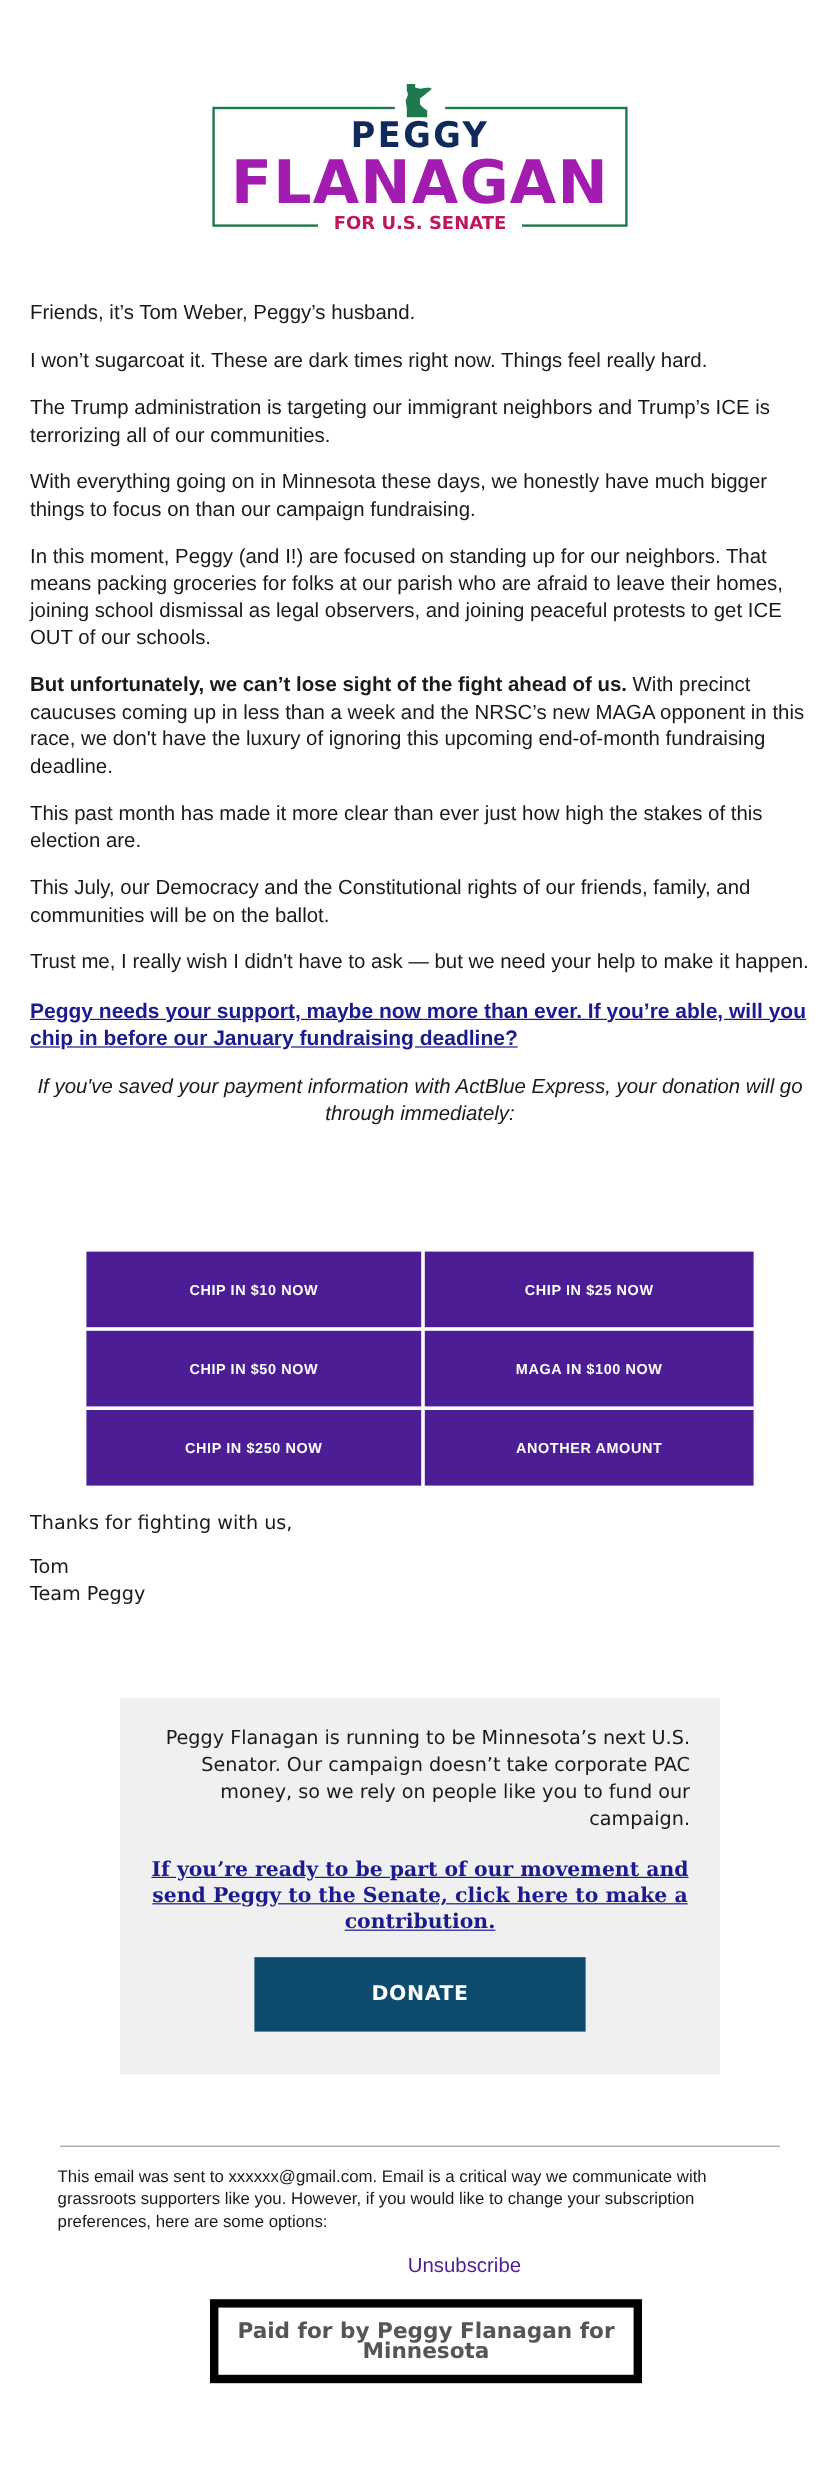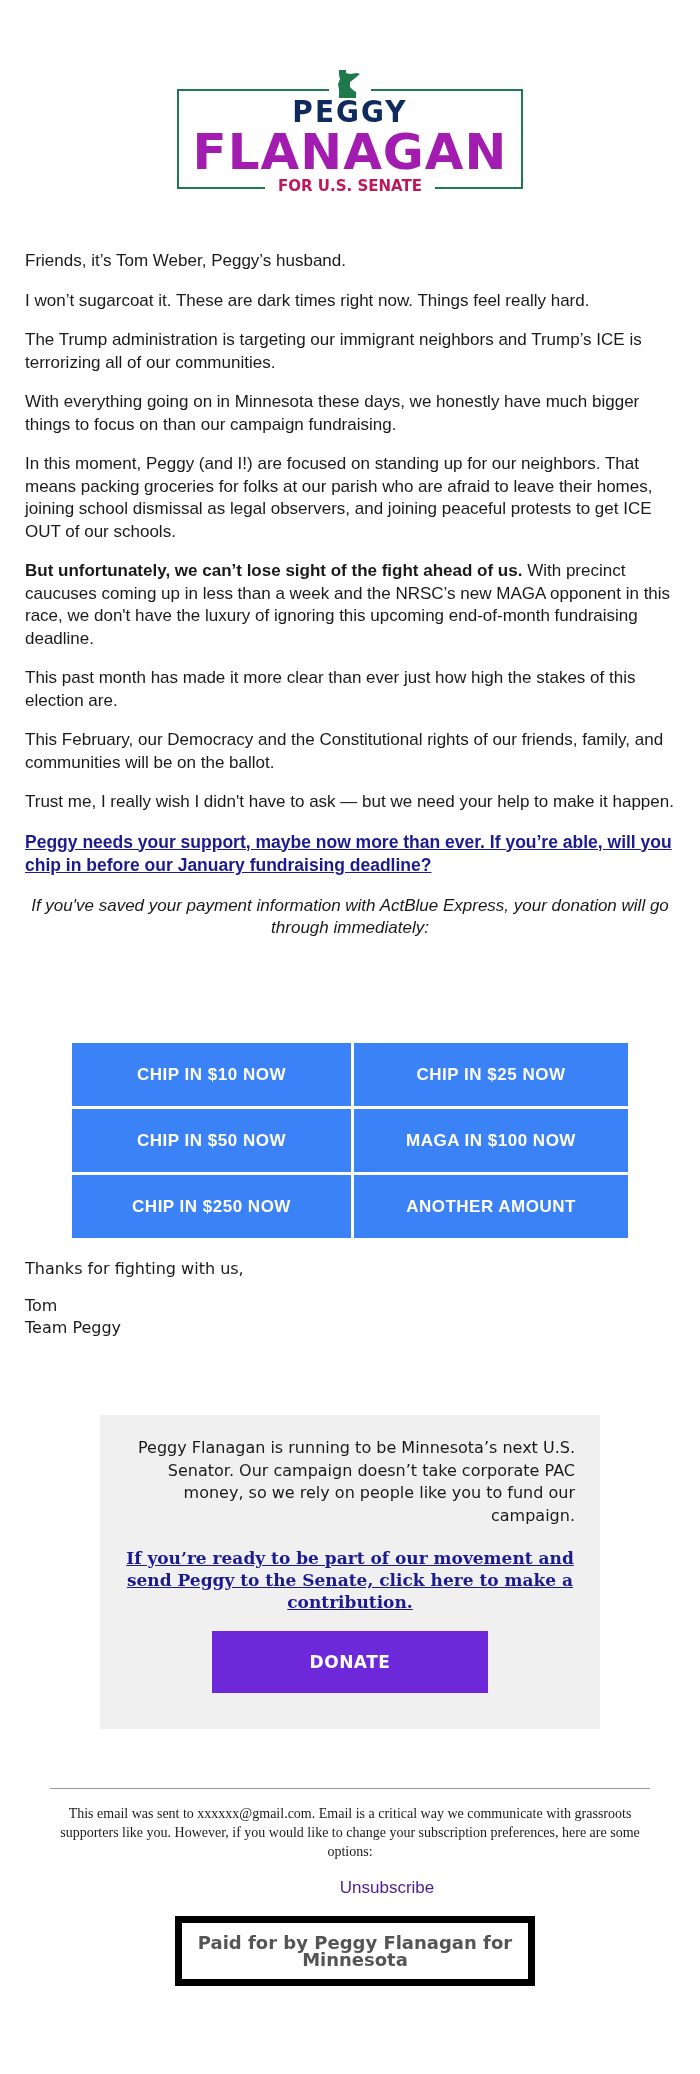--- a/index.html
+++ b/index.html
@@ -18,35 +18,35 @@
 
   
   .body-text { position: absolute; left: 25px; top: 250px; width: 650px; font-family: "Liberation Sans", sans-serif; font-size: 17px; line-height: 22.5px; color: #1a1a1a; }
   .body-text p { margin: 0 0 17px 0; }
   .body-text strong { font-weight: 700; }
   .appeal-link { color: #1b1b8f; font-weight: 700; text-decoration: underline; font-size: 17.5px; }
   .express-note { font-style: italic; text-align: center; margin: 0 0 0 0 !important; }
 
   
   .grid { position: absolute; left: 72px; top: 1043px; width: 556px; display: grid; grid-template-columns: 279px 274px; column-gap: 3px; row-gap: 3px; }
-  .chip { height: 63px; background: #3b82f6; color: #ffffff; display: flex; align-items: center; justify-content: center; font-family: "Liberation Sans", sans-serif; font-weight: 700; font-size: 17px; letter-spacing: 0.5px; text-decoration: none; cursor: pointer; }
+  .chip { height: 63px; background: #4c1d95; color: #ffffff; display: flex; align-items: center; justify-content: center; font-family: "Liberation Sans", sans-serif; font-weight: 700; font-size: 12px; letter-spacing: 0.5px; text-decoration: none; cursor: pointer; }
 
   
   .signoff { position: absolute; left: 25px; top: 1258px; width: 650px; font-family: "DejaVu Sans", sans-serif; font-size: 16px; line-height: 22px; color: #1a1a1a; }
   .signoff p { margin: 0 0 15px 0; }
 
   
   .graybox { position: absolute; left: 100px; top: 1415px; width: 500px; height: 314px; background: #f0f0f0; }
   .graybox-text { position: absolute; left: 25px; top: 22px; width: 450px; text-align: right; font-family: "DejaVu Sans", sans-serif; font-size: 16px; line-height: 22.5px; color: #1a1a1a; }
   .graybox-link { position: absolute; left: 25px; top: 132px; width: 450px; text-align: center; font-family: "DejaVu Serif", serif; font-size: 17px; font-weight: 700; line-height: 22px; color: #1b1b8f; text-decoration: underline; }
-  .donate-btn { position: absolute; left: 112px; top: 216px; width: 276px; height: 62px; background: #6d28d9; color: #ffffff; display: flex; align-items: center; justify-content: center; font-family: "DejaVu Sans", sans-serif; font-weight: 700; font-size: 17px; letter-spacing: 0.5px; cursor: pointer; }
+  .donate-btn { position: absolute; left: 112px; top: 216px; width: 276px; height: 62px; background: #0c4a6e; color: #ffffff; display: flex; align-items: center; justify-content: center; font-family: "DejaVu Sans", sans-serif; font-weight: 700; font-size: 17px; letter-spacing: 0.5px; cursor: pointer; }
 
   
   .rule { position: absolute; left: 50px; top: 1788px; width: 600px; height: 0; border-top: 1px solid #999999; }
-  .footer-text { position: absolute; left: 48px; top: 1804px; width: 604px; text-align: center; font-family: Liberation Serif, serif; font-size: 14px; line-height: 19px; color: #1a1a1a; }
+  .footer-text { position: absolute; left: 48px; top: 1804px; width: 604px; text-align: left; font-family: Liberation Sans, sans-serif; font-size: 14px; line-height: 19px; color: #1a1a1a; }
   .unsubscribe { position: absolute; left: 0; top: 1877px; width: 700px; text-align: center; font-family: "Liberation Sans", sans-serif; font-size: 17px; line-height: 22px; color: #4c1d95; cursor: pointer; margin-left: 37px; }
   .paidfor { position: absolute; left: 175px; top: 1916px; width: 346px; height: 56px; border: 7px solid #000000; display: flex; align-items: center; justify-content: center; text-align: center; font-family: "DejaVu Sans", sans-serif; font-weight: 700; font-size: 18px; line-height: 17px; color: #555555; }
 </style>
 </head>
 <body>
 
 <div class="wrap">
 
   <div class="logo">
     <div class="logo-frame"></div>
@@ -61,21 +61,21 @@
   </div>
 
   <div class="body-text">
     <p>Friends, it’s Tom Weber, Peggy’s husband.</p>
     <p>I won’t sugarcoat it. These are dark times right now. Things feel really hard.</p>
     <p>The Trump administration is targeting our immigrant neighbors and Trump’s ICE is terrorizing all of our communities.</p>
     <p>With everything going on in Minnesota these days, we honestly have much bigger things to focus on than our campaign fundraising.</p>
     <p>In this moment, Peggy (and I!) are focused on standing up for our neighbors. That means packing groceries for folks at our parish who are afraid to leave their homes, joining school dismissal as legal observers, and joining peaceful protests to get ICE OUT of our schools.</p>
     <p><strong>But unfortunately, we can’t lose sight of the fight ahead of us.</strong><span> With precinct caucuses coming up in less than a week and the NRSC’s new MAGA opponent in this race, we don't have the luxury of ignoring this upcoming end-of-month fundraising deadline.</span></p>
     <p>This past month has made it more clear than ever just how high the stakes of this election are.</p>
-    <p>This February, our Democracy and the Constitutional rights of our friends, family, and communities will be on the ballot.</p>
+    <p>This July, our Democracy and the Constitutional rights of our friends, family, and communities will be on the ballot.</p>
     <p>Trust me, I really wish I didn't have to ask — but we need your help to make it happen.</p>
     <p><a class="appeal-link">Peggy needs your support, maybe now more than ever. If you’re able, will you chip in before our January fundraising deadline?</a></p>
     <p class="express-note">If you've saved your payment information with ActBlue Express, your donation will go through immediately:</p>
   </div>
 
   <div class="grid">
     <a class="chip">CHIP IN $10 NOW</a>
     <a class="chip">CHIP IN $25 NOW</a>
     <a class="chip">CHIP IN $50 NOW</a>
     <a class="chip">MAGA IN $100 NOW</a>

